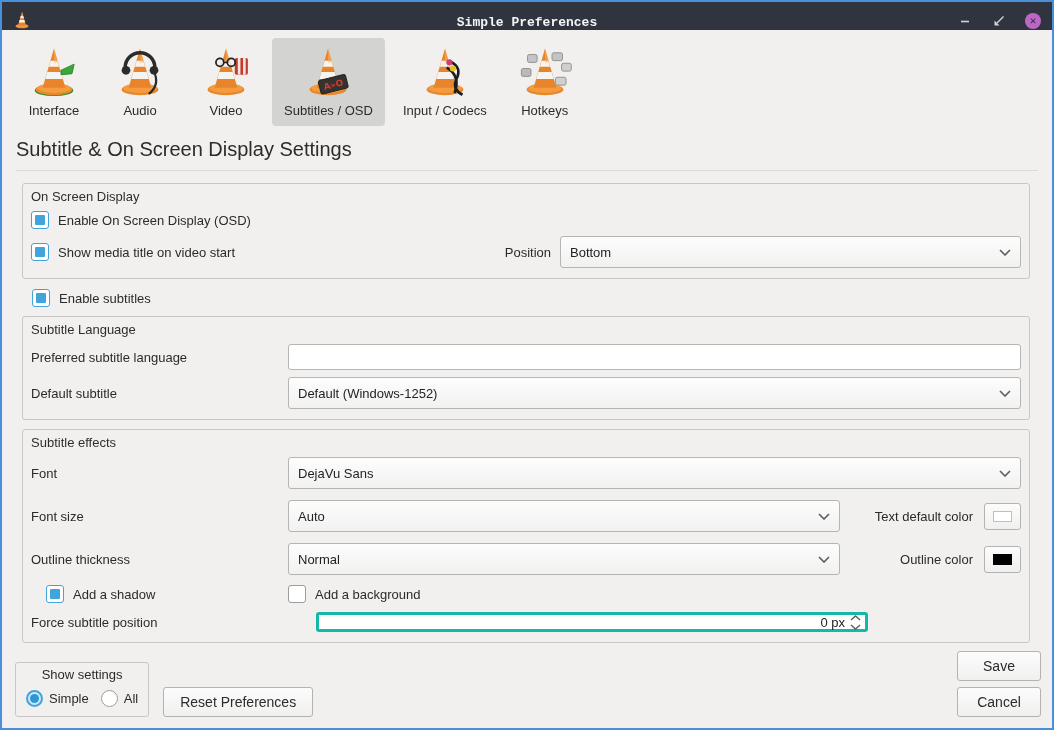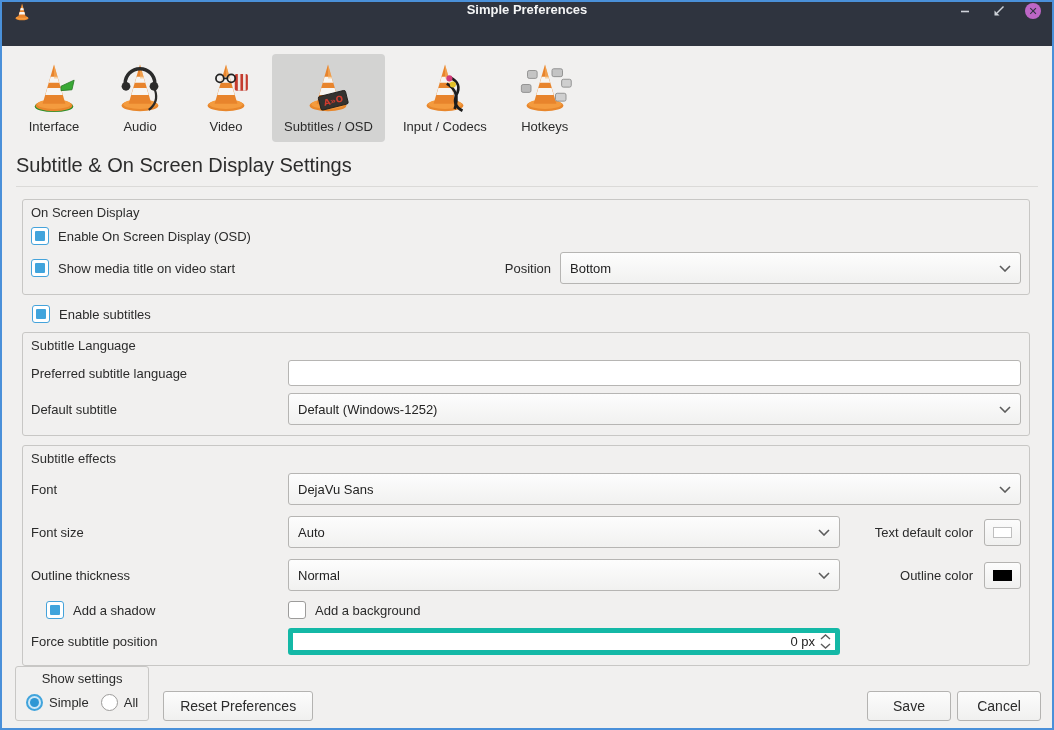--- a/index.html
+++ b/index.html
@@ -2,21 +2,21 @@
 <html><head>
 <meta charset="utf-8">
 <style>
   * { box-sizing: border-box; margin: 0; padding: 0; }
   html, body { width: 1054px; height: 730px; overflow: hidden; }
   body { font-family: "Liberation Sans", "DejaVu Sans", sans-serif; font-size: 13px; color: #2b2b2b; }
 
   .window { width: 1054px; height: 730px; border: 2px solid #4a90d9; display: flex; flex-direction: column; background: #f1f0ef; }
 
   
-  .titlebar { height: 44px; background: #2f343f; display: flex; align-items: flex-start; padding: 0 10px; position: relative; flex: none; }
+  .titlebar { height: 28px; background: #2f343f; display: flex; align-items: flex-end; padding: 0 10px; position: relative; flex: none; font-family: Liberation Mono, monospace; }
   .titlebar-title { position: absolute; left: 0; right: 0; text-align: center; color: #f4f5f6; font-weight: bold; font-size: 13px; pointer-events: none; }
   .titlebar-left { display: flex; align-items: center; }
   .titlebar-controls { margin-left: auto; display: flex; align-items: center; gap: 16px; z-index: 2; }
   .tb-btn { width: 18px; height: 18px; display: flex; align-items: center; justify-content: center; cursor: default; }
   .close-circle { width: 16px; height: 16px; border-radius: 50%; background: #bd66c6; display: flex; align-items: center; justify-content: center; color: #2f343f; font-size: 11px; font-weight: bold; line-height: 1; }
 
   
   .toolbar { display: flex; align-items: flex-start; gap: 6px; padding: 8px 0 2px 12px; flex: none; }
   .toolbar-item { display: flex; flex-direction: column; align-items: center; gap: 3px; padding: 6px 12px 8px; border-radius: 4px; }
   .toolbar-item.checked { background: #d3d3d2; }
@@ -45,38 +45,38 @@
   .checkbox.checked::after { content: ""; position: absolute; left: 3px; top: 3px; width: 10px; height: 10px; background: #41a4dc; border-radius: 1px; }
 
   .radio-wrap { display: flex; align-items: center; gap: 6px; }
   .radio { width: 17px; height: 17px; border: 1px solid #9d9c9b; border-radius: 50%; background: #fff; position: relative; flex: none; }
   .radio.checked { border: 2px solid #41a4dc; background: #cfe8f7; }
   .radio.checked::after { content: ""; position: absolute; left: 2px; top: 2px; width: 9px; height: 9px; border-radius: 50%; background: #2f97d4; }
 
   .color-btn { width: 37px; height: 27px; background: linear-gradient(#fcfcfc, #f0f0ef); border: 1px solid #b4b3b1; border-radius: 3px; display: flex; align-items: center; justify-content: center; }
   .color-swatch { width: 19px; height: 11px; border: 1px solid rgba(0,0,0,0.25); }
 
-  .spinbox { height: 27px; background: #fff; border: 5px solid #14b8a6; border-radius: 3px; display: flex; align-items: center; justify-content: flex-end; padding: 0 4px 0 8px; }
+  .spinbox { height: 20px; background: #fff; border: 3px solid #14b8a6; border-radius: 3px; display: flex; align-items: center; justify-content: flex-end; padding: 0 4px 0 8px; margin-left: 28px; }
   .spin-value { font-size: 13px; color: #232323; margin-right: 5px; }
   .spin-arrows { display: flex; flex-direction: column; justify-content: center; gap: 3px; }
 
   
   .w-full { flex: 1; }
   .w-mid { flex: 0 0 552px; }
   .right-color { margin-left: auto; display: flex; align-items: center; gap: 11px; }
 
   .standalone-check { margin: 10px 0 9px 30px; flex: none; }
 
   
   .footer { margin-top: auto; display: flex; align-items: flex-end; padding: 0 11px 11px 13px; flex: none; }
   .show-settings-box { border: 1px solid #c8c7c5; border-radius: 3px; padding: 4px 10px 9px 10px; background: transparent; }
   .show-settings-title { text-align: center; font-size: 13px; margin-bottom: 8px; }
   .radio-row { display: flex; align-items: center; gap: 12px; }
   .reset-wrap { margin-left: 14px; }
-  .footer-right { margin-left: auto; display: flex; gap: 6px; }
+  .footer-right { margin-left: auto; display: flex; gap: 6px; flex-direction: column; }
 </style>
 </head>
 <body>
 
 <svg width="0" height="0" style="position:absolute" aria-hidden="true">
   <defs>
     <g id="cone">
       <ellipse cx="32" cy="52" rx="21" ry="6.5" fill="#e8872c"></ellipse>
       <ellipse cx="32" cy="50.5" rx="19" ry="5.5" fill="#f49b3e"></ellipse>
       <polygon points="32,5 45,50 19,50" fill="#e8842c"></polygon>

